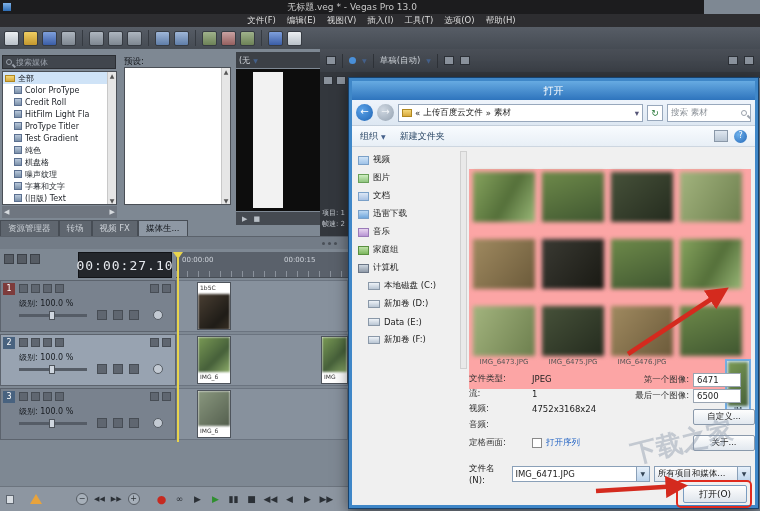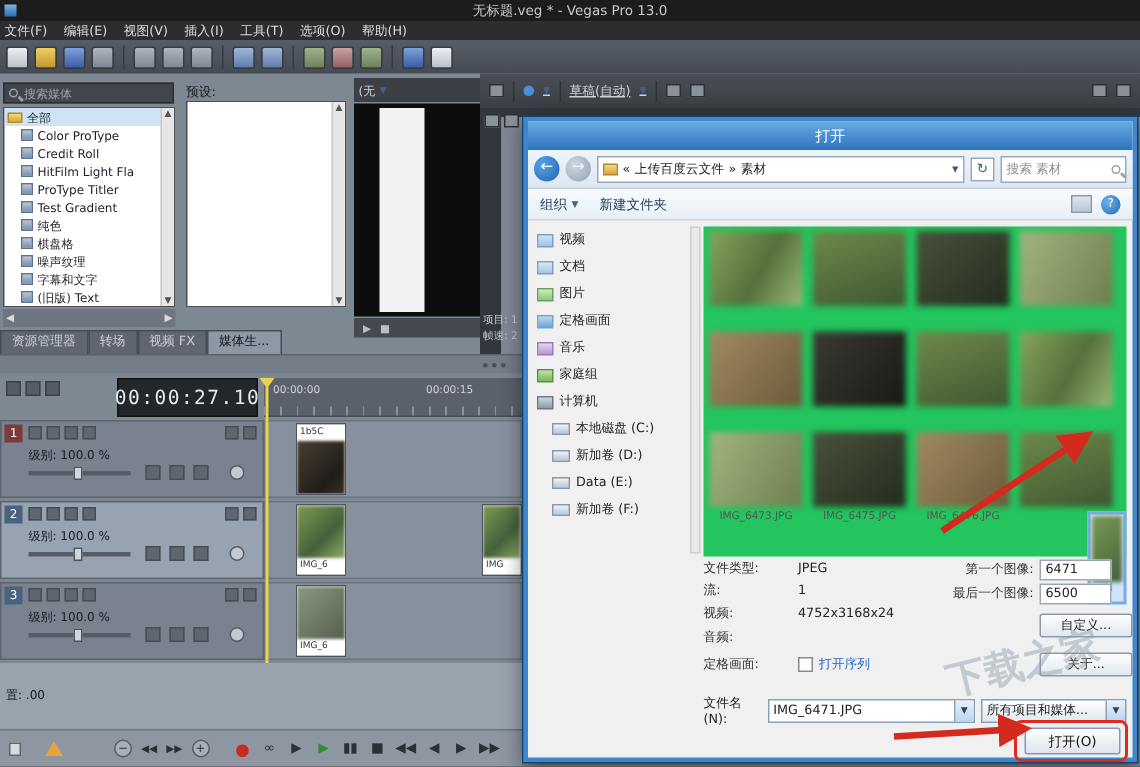--- a/index.html
+++ b/index.html
@@ -1,22 +1,22 @@
 <!DOCTYPE html>
 <html><head>
 <meta charset="utf-8">
 <style>
 *{margin:0;padding:0;box-sizing:border-box;font-family:"DejaVu Sans","Liberation Sans",sans-serif;}
 body{background:#333;}
 .app{position:relative;width:760px;height:511px;background:#7e8893;overflow:hidden;font-size:9px;color:#1c2026;}
 
 
-.titlebar{position:absolute;left:0;top:0;width:760px;height:14px;background:#1c1c1e;color:#c9c9c9;font-size:9px;display:flex;align-items:center;justify-content:center;}
+.titlebar{position:absolute;left:0;top:0;width:704px;height:14px;background:#1c1c1e;color:#c9c9c9;font-size:9px;display:flex;align-items:center;justify-content:center;}
 .app-icon{position:absolute;left:3px;top:3px;width:8px;height:8px;background:linear-gradient(#7fb2e8,#2d6db5);}
-.menubar{position:absolute;left:0;top:14px;width:760px;height:13px;background:#2d2d30;color:#dcdcdc;display:flex;align-items:center;gap:11px;padding-left:3px;font-size:8.5px;}
+.menubar{position:absolute;left:0;top:14px;width:760px;height:13px;background:#2d2d30;color:#dcdcdc;display:flex;align-items:center;gap:11px;padding-left:3px;font-size:8.5px;justify-content:center;}
 .menu-item{cursor:default;}
 .toolbar{position:absolute;left:0;top:27px;width:760px;height:22px;background:linear-gradient(#575d66,#454b53);display:flex;align-items:center;gap:4px;padding-left:4px;}
 .tbtn{width:15px;height:15px;border-radius:2px;border:1px solid #363b42;}
 .tsep{width:1px;height:16px;background:#353a41;margin:0 2px;}
 .tb1{background:linear-gradient(#eceff2,#b9c1c9);}
 .tb2{background:linear-gradient(#f0ce62,#c3972e);}
 .tb3{background:linear-gradient(#7fa0dc,#3a5da6);}
 .tb4{background:linear-gradient(#aeb6bf,#7e8791);}
 .tb5{background:linear-gradient(#9fb28b,#6d8257);}
 .tb6{background:linear-gradient(#c9a2a2,#95605f);}
@@ -45,26 +45,26 @@
 .preset-list{position:absolute;left:124px;top:67px;width:107px;height:138px;background:#fff;border:1px solid #4a4f56;}
 .preset-sb{position:absolute;right:0;top:0;width:9px;height:100%;background:#e6e6e6;border-left:1px solid #c8c8c8;color:#555;font-size:6px;display:flex;flex-direction:column;justify-content:space-between;align-items:center;}
 
 
 .gen-toolbar{position:absolute;left:236px;top:52px;width:84px;height:16px;background:#3c4046;color:#cfd3d9;display:flex;align-items:center;gap:3px;padding:0 3px;font-size:8px;}
 .gen-screen{position:absolute;left:236px;top:69px;width:84px;height:142px;background:#0d0d0d;}
 .gen-white{position:absolute;left:17px;top:3px;width:30px;height:136px;background:#f2f2f2;}
 .gen-transport{position:absolute;left:236px;top:212px;width:84px;height:13px;background:#454a51;color:#b9bfc6;font-size:7px;display:flex;align-items:center;gap:6px;padding-left:6px;}
 
 
-.pv-toolbar{position:absolute;left:320px;top:49px;width:440px;height:23px;background:linear-gradient(#4a4f57,#3a3f46);display:flex;align-items:center;gap:6px;padding:0 6px;color:#cfd4da;font-size:8.5px;text-decoration:underline;}
+.pv-toolbar{position:absolute;left:320px;top:49px;width:440px;height:23px;background:linear-gradient(#4a4f57,#3a3f46);display:flex;align-items:center;gap:6px;padding:0 6px;color:#cfd4da;font-size:8.5px;}
 .pv-ic{width:10px;height:9px;background:#8a929c;border:1px solid #2c3036;flex:0 0 auto;}
 .pv-dot{width:7px;height:7px;border-radius:50%;background:#4a90d9;flex:0 0 auto;}
 .pv-sep{width:1px;height:14px;background:#2e3238;}
 .pv-body{position:absolute;left:320px;top:72px;width:440px;height:6px;background:#33373d;}
-.pv-side{position:absolute;left:320px;top:72px;width:14px;height:164px;background:#33373d;color:#c2c7ce;font-size:7px;}
+.pv-side{position:absolute;left:320px;top:72px;width:29px;height:164px;background:#33373d;color:#c2c7ce;font-size:7px;}
 .pv-side .pv-ic{position:absolute;}
 .pv-line1{position:absolute;left:2px;top:136px;white-space:nowrap;}
 .pv-line2{position:absolute;left:2px;top:147px;white-space:nowrap;}
 
 
 .tl-icons{position:absolute;left:4px;top:254px;display:flex;gap:3px;}
 .tl-ic{width:10px;height:10px;background:#565c64;border:1px solid #3c4148;}
 .timecode{position:absolute;left:78px;top:252px;width:94px;height:26px;background:#23262b;border:1px solid #111317;color:#e6e9ee;font-family:"DejaVu Sans Mono","Liberation Mono",monospace;font-size:13px;display:flex;align-items:center;justify-content:center;letter-spacing:1px;}
 .ruler{position:absolute;left:176px;top:252px;width:172px;height:26px;background:#5a616b;color:#ced3da;font-size:7px;border-bottom:1px solid #474d55;}
 .ruler .r0{position:absolute;left:6px;top:4px;}
@@ -132,21 +132,21 @@
 .ic-lib{width:11px;height:9px;border:1px solid #7aa0c8;background:linear-gradient(#cfe3f7,#9fc3e8);flex:0 0 auto;}
 .ic-lib.pic{background:linear-gradient(#cfeec2,#8fc47e);border-color:#6aa05a;}
 .ic-lib.doc{background:linear-gradient(#dbe6f5,#a9c2e4);}
 .ic-lib.dl{background:linear-gradient(#bcd8f2,#6fa6dc);}
 .ic-lib.mus{background:linear-gradient(#e8d5f0,#b894d4);border-color:#9a7ab8;}
 .ic-home{width:11px;height:9px;background:linear-gradient(#bfe2a8,#7cb65e);border:1px solid #5a9040;flex:0 0 auto;}
 .ic-comp{width:11px;height:9px;background:linear-gradient(#cdd6e0,#8f9aa8);border:1px solid #6b7686;flex:0 0 auto;}
 .ic-drive{width:12px;height:8px;background:linear-gradient(#eef3f8,#b9c6d4);border:1px solid #8a98a8;flex:0 0 auto;}
 .dlg-tree-sb{position:absolute;top:70px;left:108px;width:7px;height:218px;background:#e9e9e9;border:1px solid #d0d0d0;}
 
-.file-area{position:absolute;top:70px;left:117px;right:4px;height:220px;background:#22c55e;}
+.file-area{position:absolute;top:88px;left:117px;right:4px;height:220px;background:#fca5a5;}
 .fgrid{display:grid;grid-template-columns:repeat(4,62px);column-gap:7px;row-gap:17px;padding:3px 0 0 4px;}
 .fitem{width:62px;}
 .thumb{width:62px;height:50px;filter:blur(2px);}
 .flabel{font-size:7px;color:#555;text-align:center;margin-top:2px;white-space:nowrap;overflow:hidden;}
 .tg1{background:linear-gradient(120deg,#87a45e,#55703a 55%,#9ab878);}
 .tg2{background:linear-gradient(160deg,#6e8a4a,#3f5630);}
 .tg3{background:linear-gradient(140deg,#47523a,#242b1e);}
 .tg4{background:linear-gradient(120deg,#a3b47e,#6d7f4e);}
 .tbr{background:linear-gradient(130deg,#a08a60,#6b5a3a);}
 .tdk{background:linear-gradient(130deg,#3a3a33,#191913);}
@@ -426,23 +426,20 @@
     <span class="tr-ic" style="left:128px;"></span>
     <span class="pan"></span>
   </div>
   <div class="tbody" style="top:388px;">
     <div class="clip" style="left:20px;">
       <div class="img cimg-grey" style="height:35px;"></div>
       <div class="lab">IMG_6</div>
     </div>
   </div>
 
-  <div class="tl-bottom">
-    <span class="pos-label">置: .00</span>
-  </div>
   <div class="transportbar">
     <span class="mini-page"></span>
     <span class="warn"></span>
     <span class="zoombtn" style="margin-left:28px;">−</span>
     <span class="chev">◀◀</span>
     <span class="chev">▶▶</span>
     <span class="zoombtn">+</span>
     <span class="tgroup">
       <span class="tpbtn rec">●</span>
       <span class="tpbtn">∞</span>
@@ -493,30 +490,30 @@
         <span class="helpbtn">?</span>
       </span>
     </div>
 
     <div class="dlg-tree">
       <div class="nav-item">
           <span class="ic-lib"></span>
           <span>视频</span>
         </div>
       <div class="nav-item">
+          <span class="ic-lib pic"></span>
+          <span>图片</span>
+        </div>
+      <div class="nav-item">
           <span class="ic-lib doc"></span>
           <span>文档</span>
         </div>
       <div class="nav-item">
-          <span class="ic-lib pic"></span>
-          <span>图片</span>
-        </div>
-      <div class="nav-item">
           <span class="ic-lib dl"></span>
-          <span>定格画面</span>
+          <span>迅雷下载</span>
         </div>
       <div class="nav-item">
           <span class="ic-lib mus"></span>
           <span>音乐</span>
         </div>
       <div class="nav-item">
           <span class="ic-home"></span>
           <span>家庭组</span>
         </div>
       <div class="nav-item">

